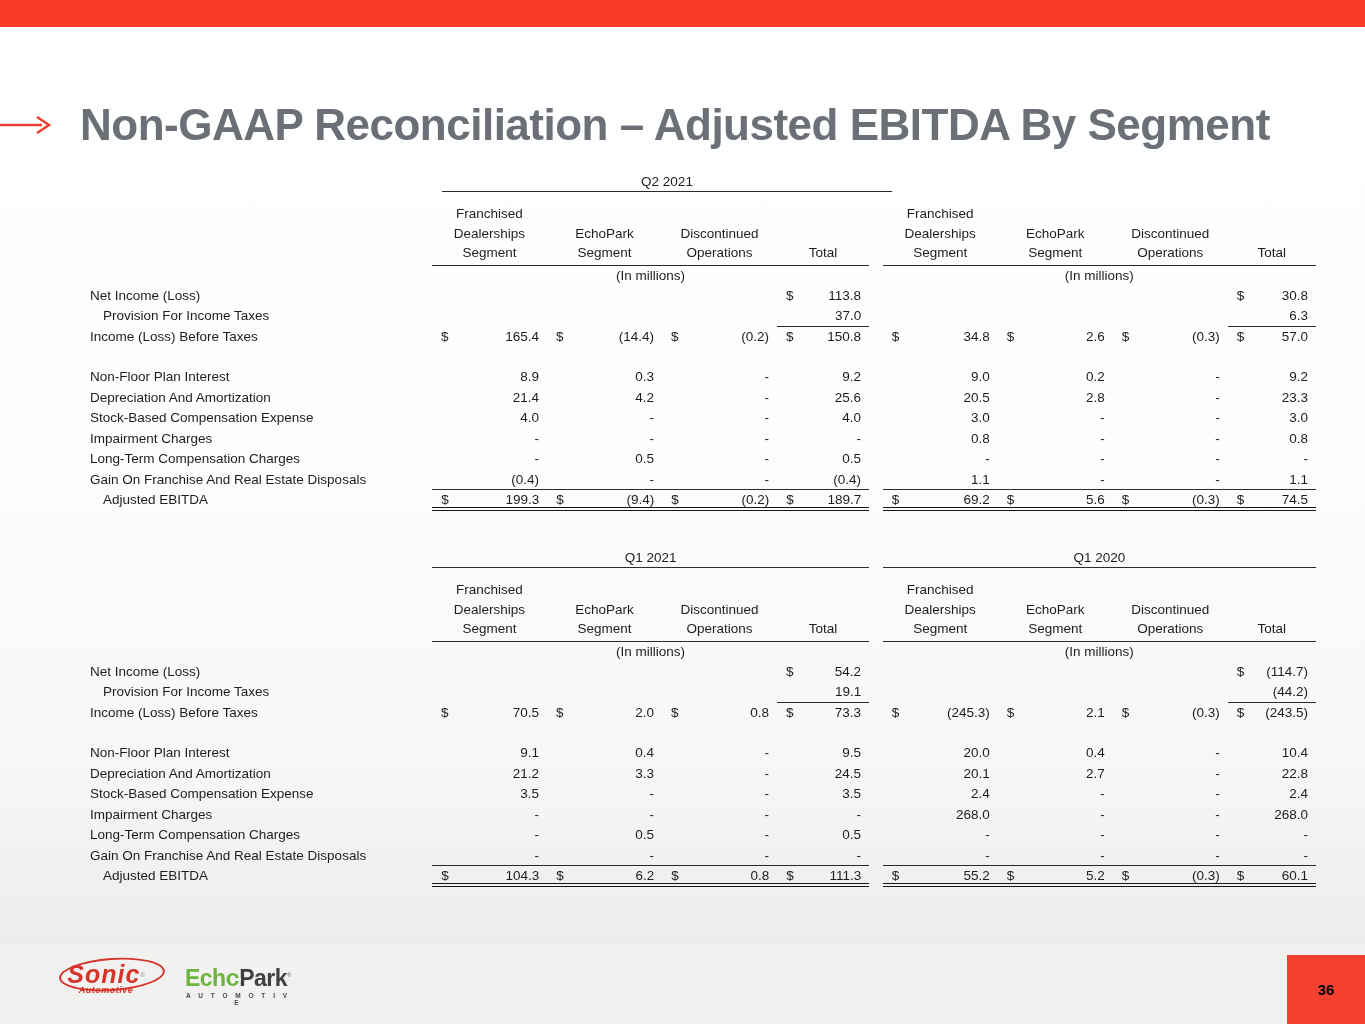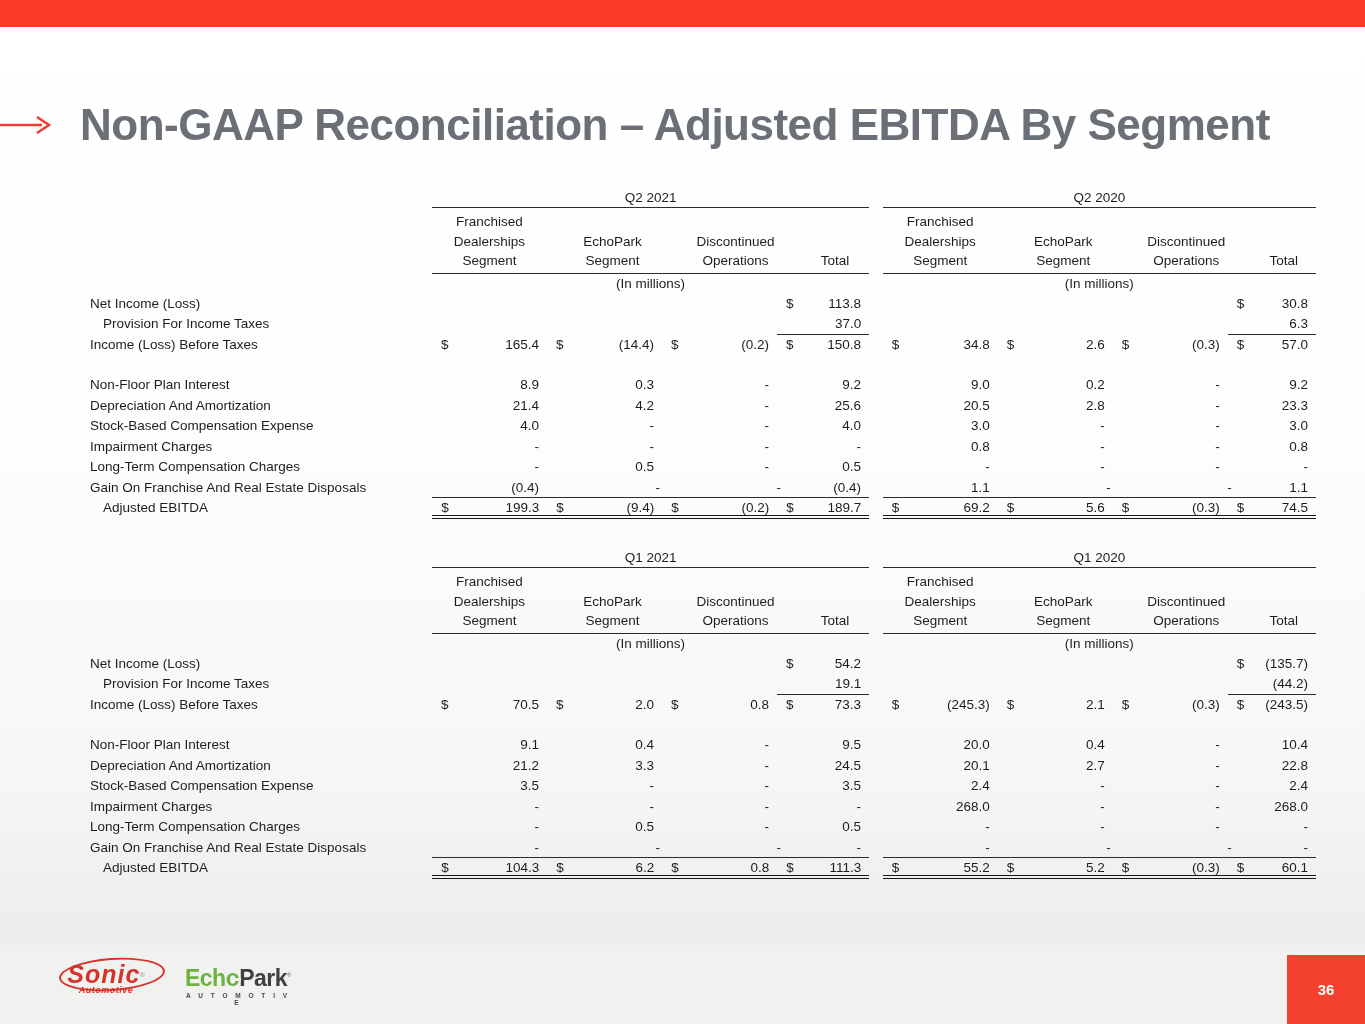--- a/index.html
+++ b/index.html
@@ -9,42 +9,42 @@
   .slidebody { position:absolute; top:27px; left:0; width:1365px; height:919px;
     background:linear-gradient(180deg,#ffffff 0%,#fdfdfd 45%,#f7f7f6 80%,#ececea 100%); }
   .titlebar { position:absolute; top:70px; left:0; width:1365px; height:56px;
     display:flex; align-items:center; }
   .arrow-ic { flex:0 0 auto; }
   .page-title { font-size:44px; font-weight:bold; color:#6a7076; margin-left:28px;
     letter-spacing:-0.5px; white-space:nowrap; }
 
   
   .ftable { position:absolute; left:54px; width:1262px; color:#1d1d1d; font-size:13.5px; }
-  .t1 { top:162px; }
+  .t1 { top:146px; }
   .t2 { top:522px; }
   .trow { display:flex; }
   .lblcol, .lbl { width:352px;margin-left:36px; }
   .gwrap { width:450px; }
   .g2 { width:446px; }
   .ggap { width:14px; }
   .gflex { display:flex; }
   .period { height:19px; line-height:17px; text-align:center; border-bottom:1px solid #2b2b2b; }
-  .sub { border-bottom:1px solid #2b2b2b; align-items:flex-end; padding-bottom:2px; margin-top:4px;gap:8px; }
+  .sub { border-bottom:1px solid #2b2b2b; align-items:flex-end; padding-bottom:2px; margin-top:12px; }
   .hcol { text-align:center; white-space:pre-line; line-height:19.5px; }
   .c0,.c1,.c2 { width:115px; }
   .c3 { flex:1; }
   .units { height:20px; line-height:20px; text-align:center; }
   .drow { height:20.5px; line-height:20.5px; }
   .sprow { height:20px; }
   .lbl.ind { padding-left:13px; }
   .cell { display:flex; }
   .cell .d { width:22px; padding-left:9px; }
   .cell .v { flex:1; text-align:right; padding-right:8px; }
   .ut { border-bottom:1px solid #2b2b2b; }
-  .ug { border-bottom:1px solid #2b2b2b;gap:6px; }
+  .ug { border-bottom:1px solid #2b2b2b; }
   .dbl { border-bottom:4px double #161616; }
 
   
   .footer { position:absolute; left:0; bottom:0; width:1365px; height:79px; background:#f1f1ef; }
   .sonic { position:absolute; left:56px; top:16px; width:100px; text-align:center; }
   .sonic-word { position:relative; display:inline-block; font-size:25px; font-weight:bold;
     font-style:italic; color:#d5342b; letter-spacing:1px; line-height:26px; z-index:1; }
   .sonic-ellipse { position:absolute; left:-8px; top:-3px; width:106px; height:33px;
     border:2.5px solid #d5342b; border-radius:50%; transform:rotate(-4deg); }
   .sonic-sub { font-size:9px; font-weight:bold; font-style:italic; color:#d5342b;
@@ -52,21 +52,21 @@
   .reg { font-size:6px; vertical-align:super; color:#888; }
   .echopark { position:absolute; left:183px; top:18px; width:110px; text-align:center; }
   .ep-line { font-size:23px; font-weight:bold; letter-spacing:-0.5px; line-height:24px; }
   .ep-green { color:#6db33f;text-align:center; }
   .ep-o { position:relative; color:#6db33f; }
   .ep-o::after { content:""; position:absolute; left:54%; top:52%; width:8px; height:2.5px;
     background:#f1f1ef; }
   .ep-dark { color:#3f4041; }
   .ep-sub { font-size:6.5px; font-weight:bold; letter-spacing:3px; color:#4a4a4a; margin-top:2px; }
   .pagebox { position:absolute; right:0; bottom:0; width:78px; height:69px; background:#f4402e;
-    color:#ffffff; display:flex; align-items:center; justify-content:center;
+    color:#000000; display:flex; align-items:center; justify-content:center;
     font-size:15px; font-weight:bold; }
 </style>
 </head>
 <body>
 
 <div class="topbar"></div>
 <div class="slidebody">
 
   <div class="titlebar">
     <svg class="arrow-ic" width="52" height="24" viewBox="0 0 52 24">
@@ -76,23 +76,20 @@
     <div class="page-title">Non-GAAP Reconciliation – Adjusted EBITDA By Segment</div>
   </div>
 
   <div class="ftable t1">
       <div class="trow">
         <div class="lblcol"></div>
         <div class="gwrap">
           <div class="period">Q2 2021</div>
         </div>
         <div class="ggap"></div>
-        <div class="gwrap g2">
-          <div class="period">Q2 2020</div>
-        </div>
       </div>
       <div class="trow">
         <div class="lblcol"></div>
         <div class="gwrap gflex sub">
           <div class="hcol c0">Franchised
 Dealerships
 Segment</div>
           <div class="hcol c1">EchoPark
 Segment</div>
           <div class="hcol c2">Discontinued
@@ -597,21 +594,21 @@
           <div class="cell c1">
             <div class="d"></div>
             <div class="v"></div>
           </div>
           <div class="cell c2">
             <div class="d"></div>
             <div class="v"></div>
           </div>
           <div class="cell c3">
             <div class="d">$</div>
-            <div class="v">(135.7)</div>
+            <div class="v">(114.7)</div>
           </div>
         </div>
       </div>
       <div class="trow drow">
         <div class="lbl ind">Provision For Income Taxes</div>
         <div class="gwrap gflex">
           <div class="cell c0">
             <div class="d"></div>
             <div class="v"></div>
           </div>

